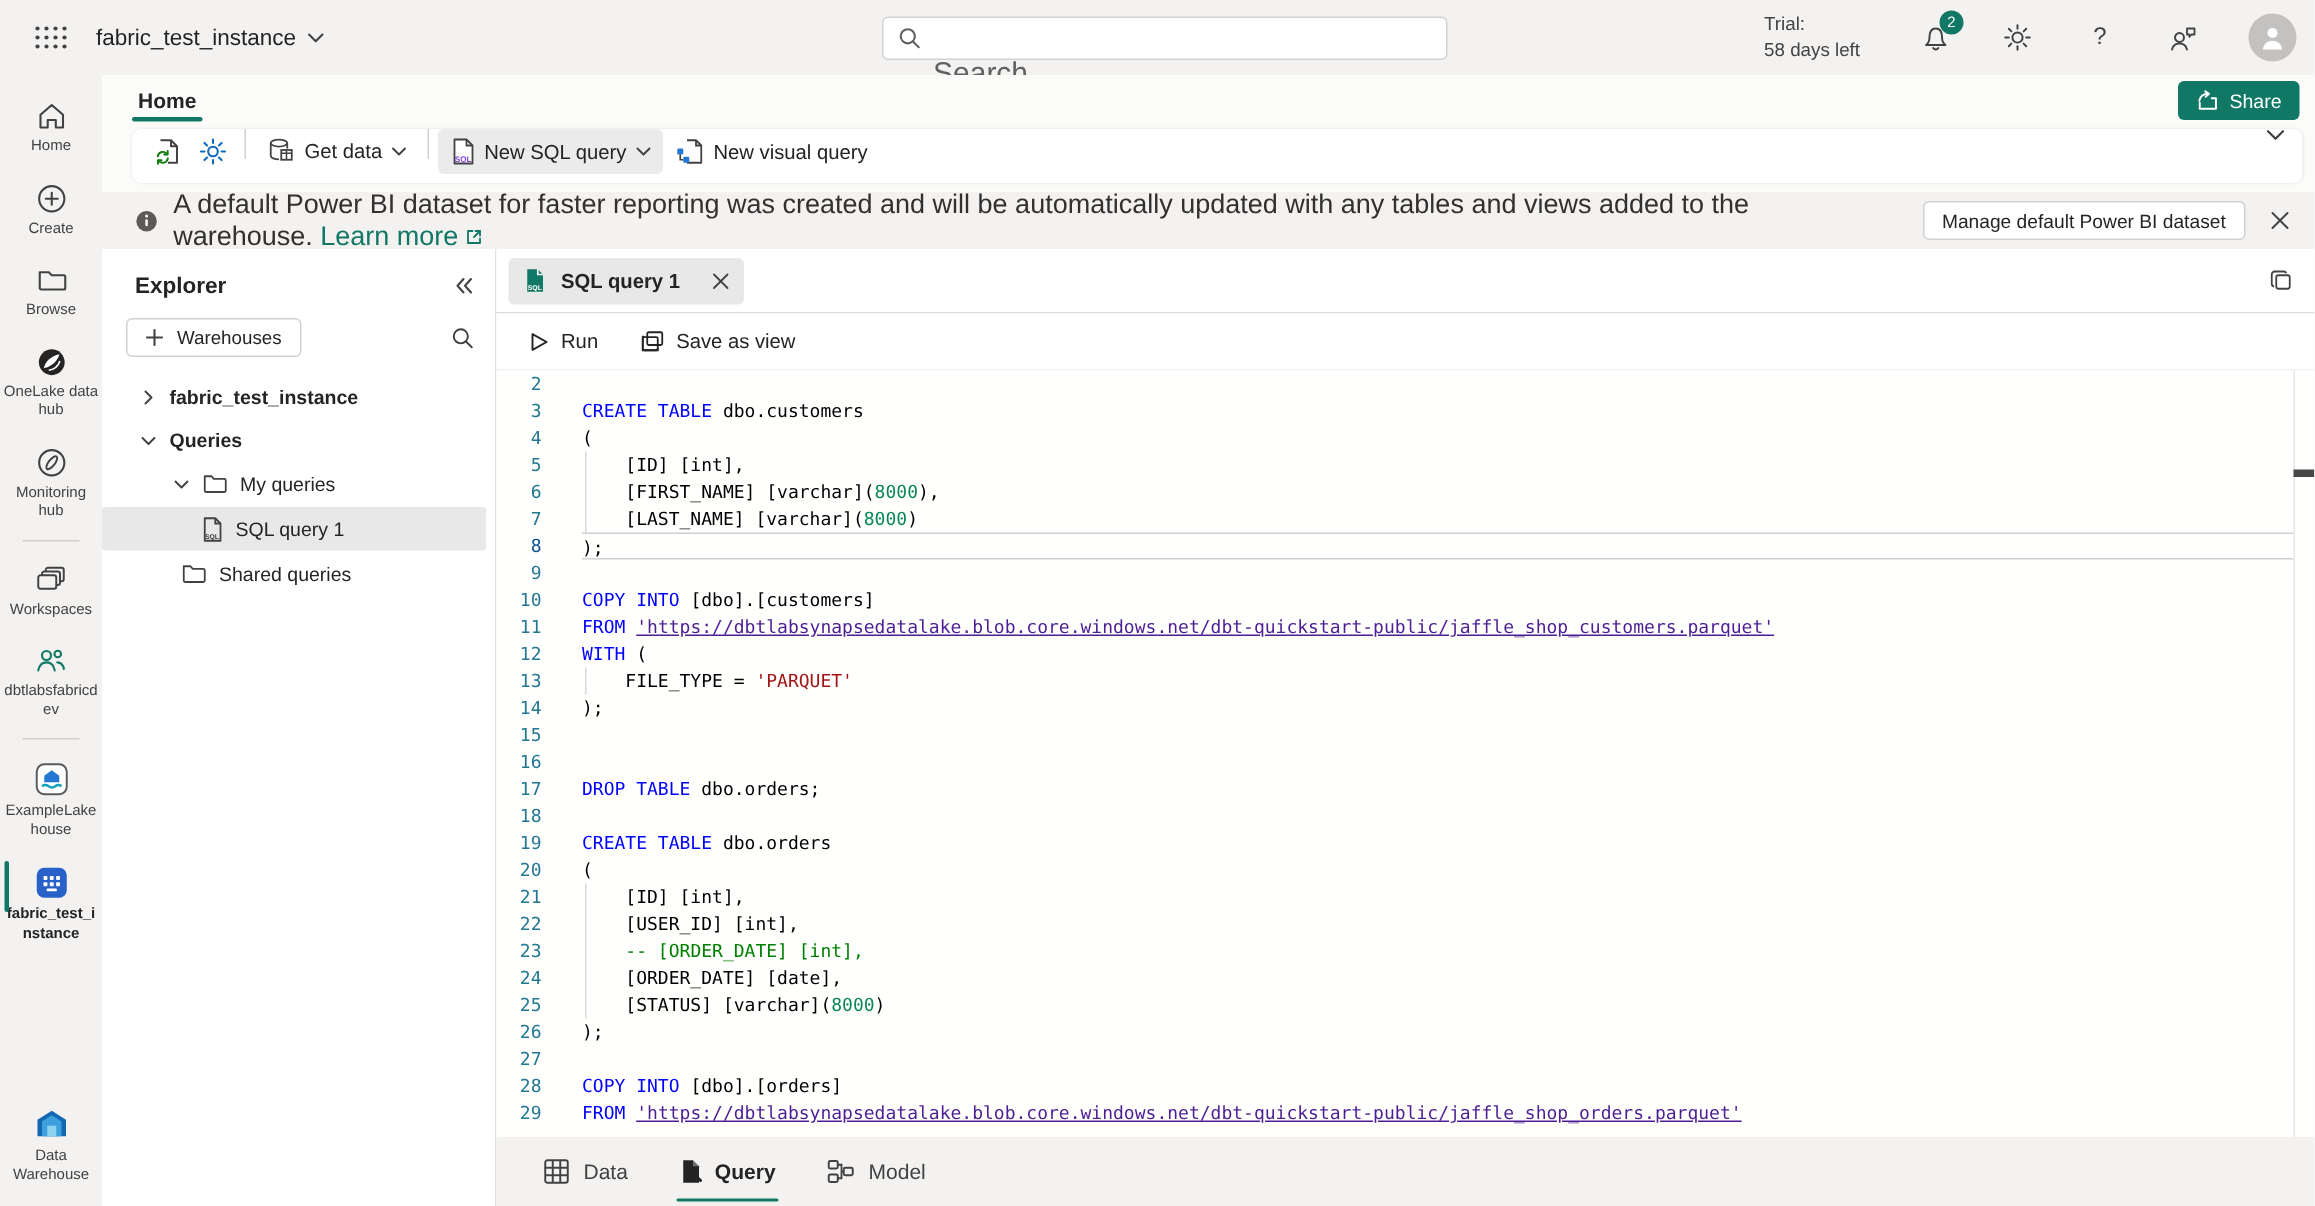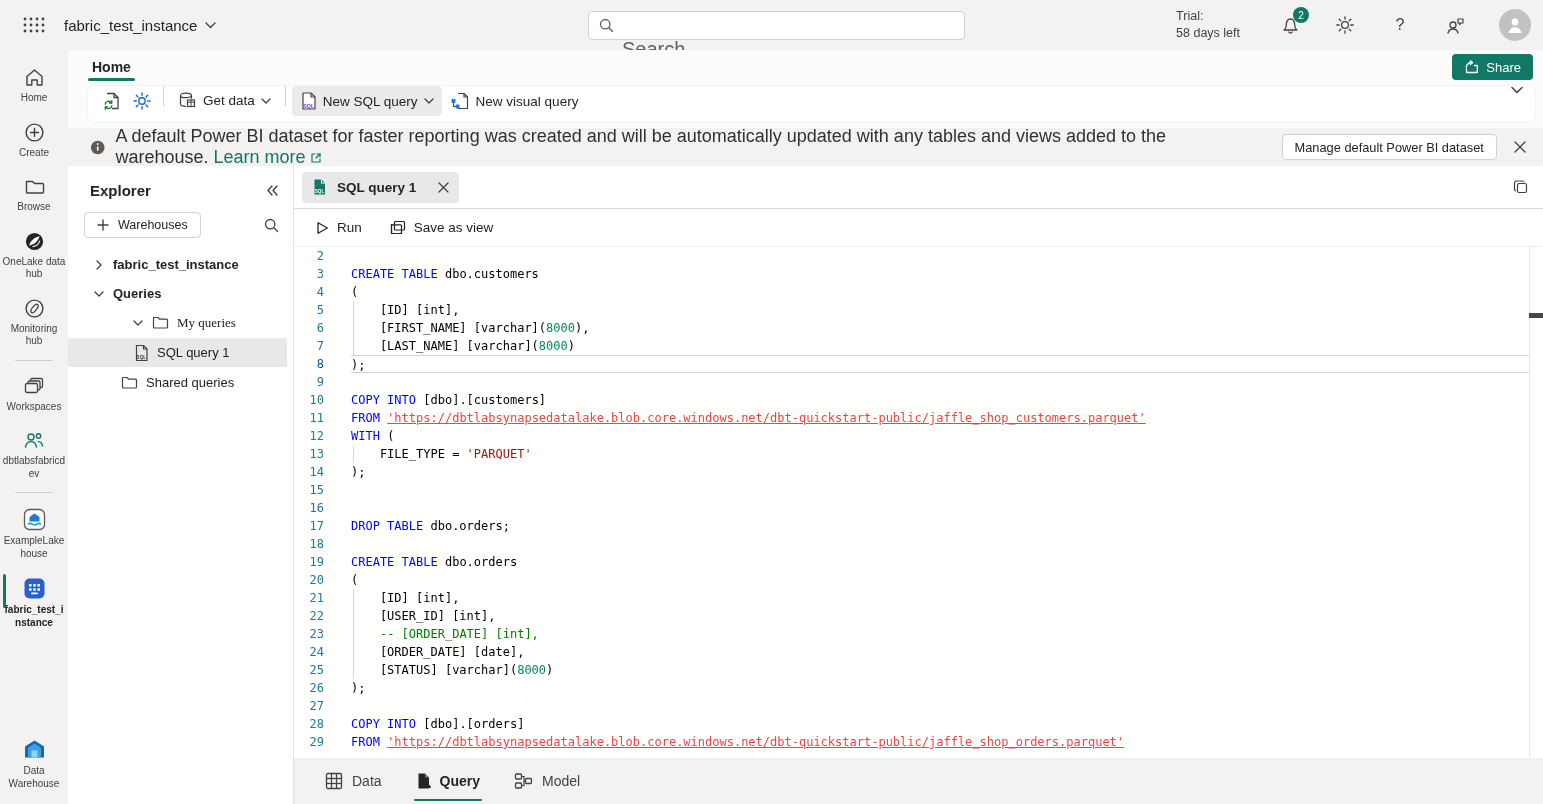--- a/index.html
+++ b/index.html
@@ -51,21 +51,21 @@
   
   .banner { height:38px; background:#f3f2f1; display:flex; align-items:center; padding:0 14px 0 22px; gap:10px; flex:0 0 auto; }
   .banner-text { font-size:18px; color:#323130; }
   .banner-link { color:#117865; cursor:pointer; display:inline-flex; align-items:center; gap:4px; }
   .banner .flex { flex:1; }
   .manage-btn { height:26px; background:#fff; border:1px solid #d1d1d1; border-radius:4px; font-size:12.8px; display:flex; align-items:center; padding:0 12px; cursor:pointer; white-space:nowrap; }
   .banner-close { width:20px; height:20px; display:flex; align-items:center; justify-content:center; cursor:pointer; margin-left:4px; }
 
   
   .content { flex:1; display:flex; min-height:0; background:#fff; }
-  .explorer { width:226px; flex:0 0 auto; border-right:1px solid #e1e1e1; background:#fff; padding-top:10px; }
+  .explorer { width:263px; flex:0 0 auto; border-right:1px solid #e1e1e1; background:#fff; padding-top:10px; }
   .exp-head { display:flex; align-items:center; justify-content:space-between; padding:0 14px 0 22px; height:28px; }
   .exp-title { font-size:15px; font-weight:bold; }
   .exp-actions { display:flex; align-items:center; gap:10px; padding:8px 14px 6px 16px; }
   .wh-btn { height:26px; border:1px solid #d1d1d1; border-radius:4px; background:#fff; display:flex; align-items:center; gap:9px; padding:0 12px; font-size:12.5px; cursor:pointer; }
   .exp-actions .flex { flex:1; }
   .tree { margin-top:6px; }
   .tree-row { height:29px; display:flex; align-items:center; font-size:13px; color:#242424; cursor:pointer; gap:8px; }
   .tree-row.selected { background:#e9e8e8; border-radius:2px; margin:1px 6px 1px 0; }
   .tree-row .bold { font-weight:bold; }
   .chev { width:12px; display:flex; justify-content:center; color:#424242; }
@@ -83,21 +83,21 @@
   .editor { flex:1; position:relative; background:#fffffe; overflow:hidden; font-family:"DejaVu Sans Mono","Liberation Mono",monospace; font-size:12px; }
   .code-line { position:relative; display:flex; height:18px; line-height:18px; white-space:pre; }
   .line-number { width:30px; text-align:right; color:#237893; flex:0 0 auto; margin-right:27px; }
   .line-code { flex:1; color:#000; }
   .code-line.guide::before { content:""; position:absolute; left:59px; top:0; bottom:0; border-left:1px solid #d8d8d8; }
   .code-line.current .line-code { border-top:1px solid #d0d0d0; border-bottom:1px solid #d0d0d0; margin-right:14px; }
   .code-line.current .line-number { color:#0b5394; }
   .tok-kw { color:#0000ff; }
   .tok-num { color:#098658; }
   .tok-str { color:#a31515; }
-  .tok-url { color:#ef4444; text-decoration:underline; }
+  .tok-url { color:#4c1d95; text-decoration:underline; }
   .tok-com { color:#008000; }
   .scroll-track { position:absolute; top:0; right:0; bottom:0; width:14px; border-left:1px solid #e8e8e8; background:#fffffe; }
   .scroll-mark { position:absolute; top:66px; right:0; width:14px; height:5px; background:#474747; }
 
   
   .bottomstrip { height:46px; background:#f3f2f1; display:flex; align-items:center; gap:30px; padding-left:29px; flex:0 0 auto; }
   .btab { position:relative; display:flex; align-items:center; gap:9px; font-size:14px; color:#424242; padding:4px 2px; cursor:pointer;justify-content:center; }
   .btab.active { color:#242424; font-weight:bold; }
   .btab.active::after { content:""; position:absolute; left:0; right:0; bottom:-7px; height:2.5px; background:#117865; border-radius:2px; }
 </style>
@@ -423,21 +423,21 @@
               <span class="bold">fabric_test_instance</span>
             </div>
             <div class="tree-row" style="padding-left:25px;">
               <span class="chev">
                   <svg width="10" height="6" viewBox="0 0 10 6">
                     <polyline points="1,1 5,5 9,1" fill="none" stroke="#424242" stroke-width="1.3" stroke-linecap="round" stroke-linejoin="round"></polyline>
                   </svg>
                 </span>
               <span class="bold">Queries</span>
             </div>
-            <div class="tree-row" style="padding-left:64px;font-family:Liberation Serif, serif;">
+            <div class="tree-row" style="padding-left:47px;">
               <span class="chev">
                   <svg width="10" height="6" viewBox="0 0 10 6">
                     <polyline points="1,1 5,5 9,1" fill="none" stroke="#424242" stroke-width="1.3" stroke-linecap="round" stroke-linejoin="round"></polyline>
                   </svg>
                 </span>
               <svg width="17" height="15" viewBox="0 0 17 15">
                   <path d="M1.5 2.5 h4.5 l1.5 1.7 h7 a1 1 0 0 1 1 1 V12 a1 1 0 0 1 -1 1 h-12 a1 1 0 0 1 -1 -1 Z" fill="none" stroke="#424242" stroke-width="1.2" stroke-linejoin="round"></path>
                 </svg>
               <span>My queries</span>
             </div>

